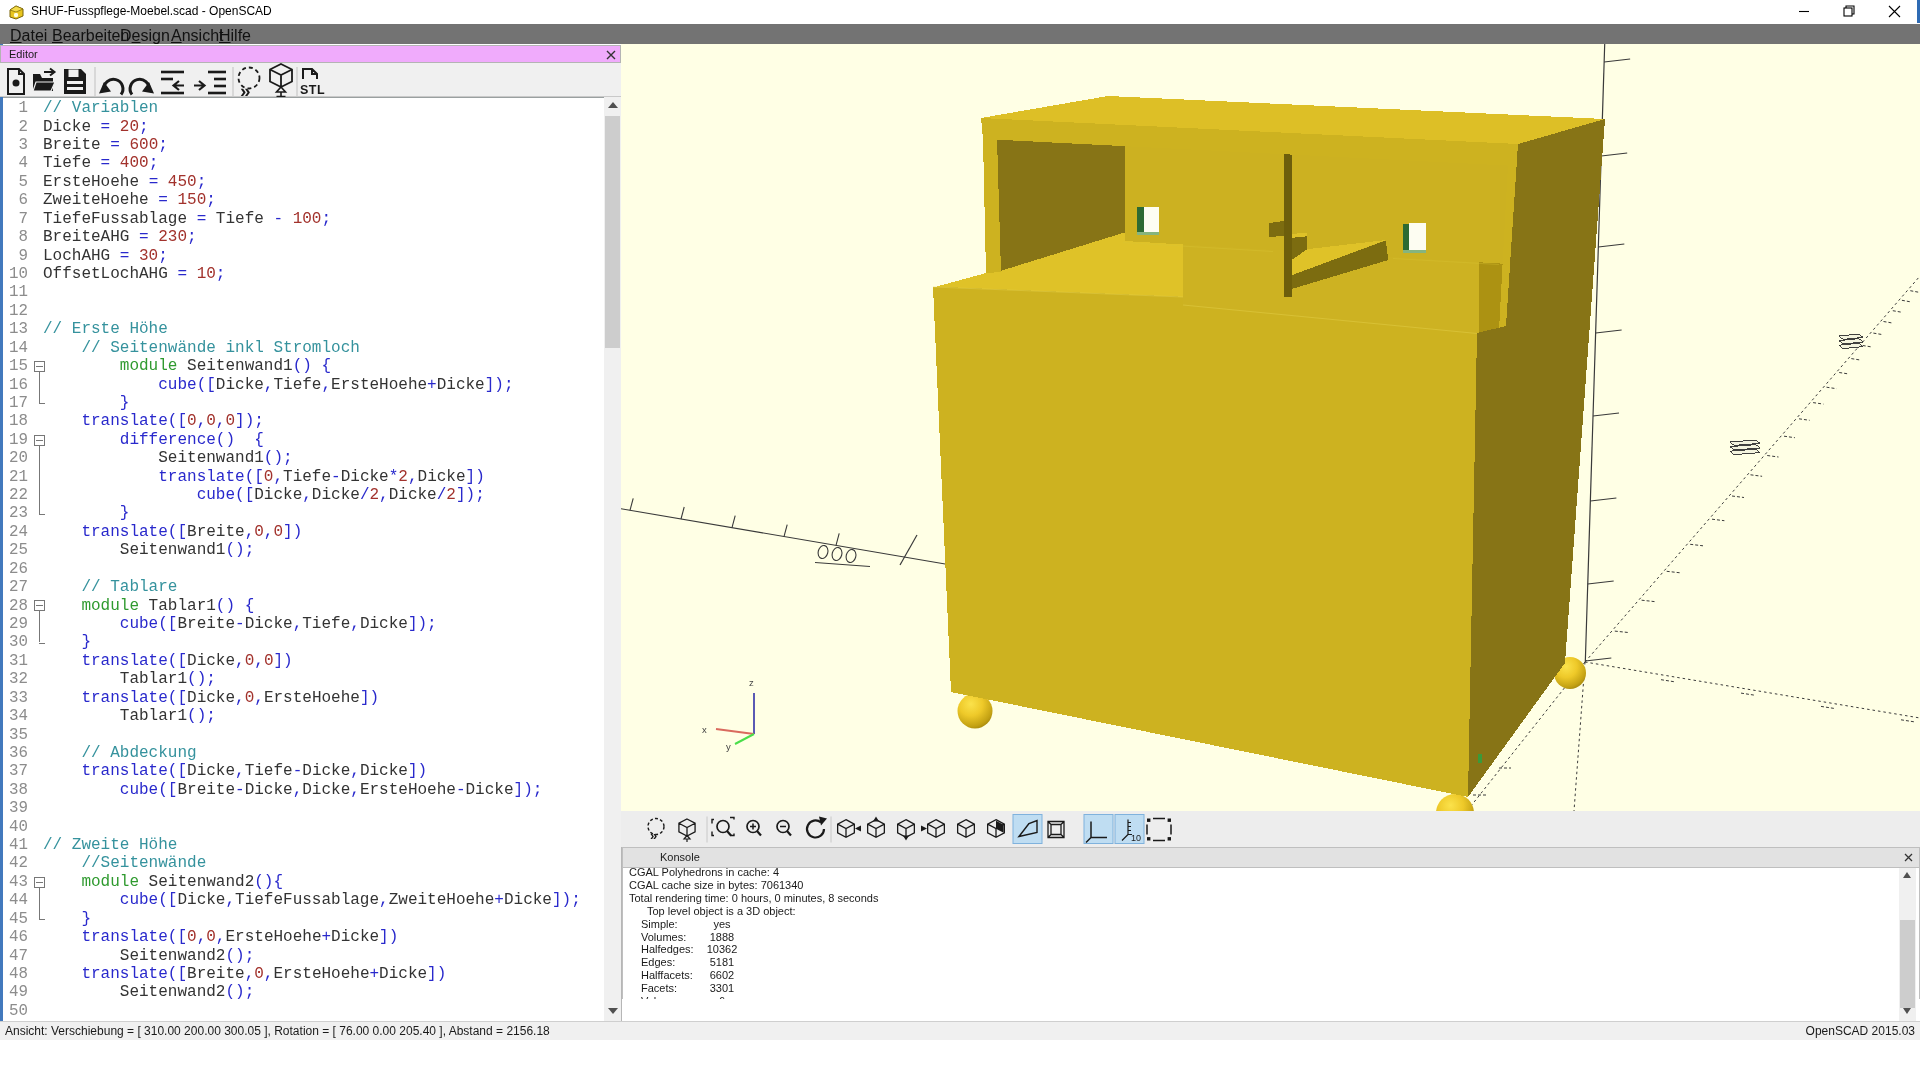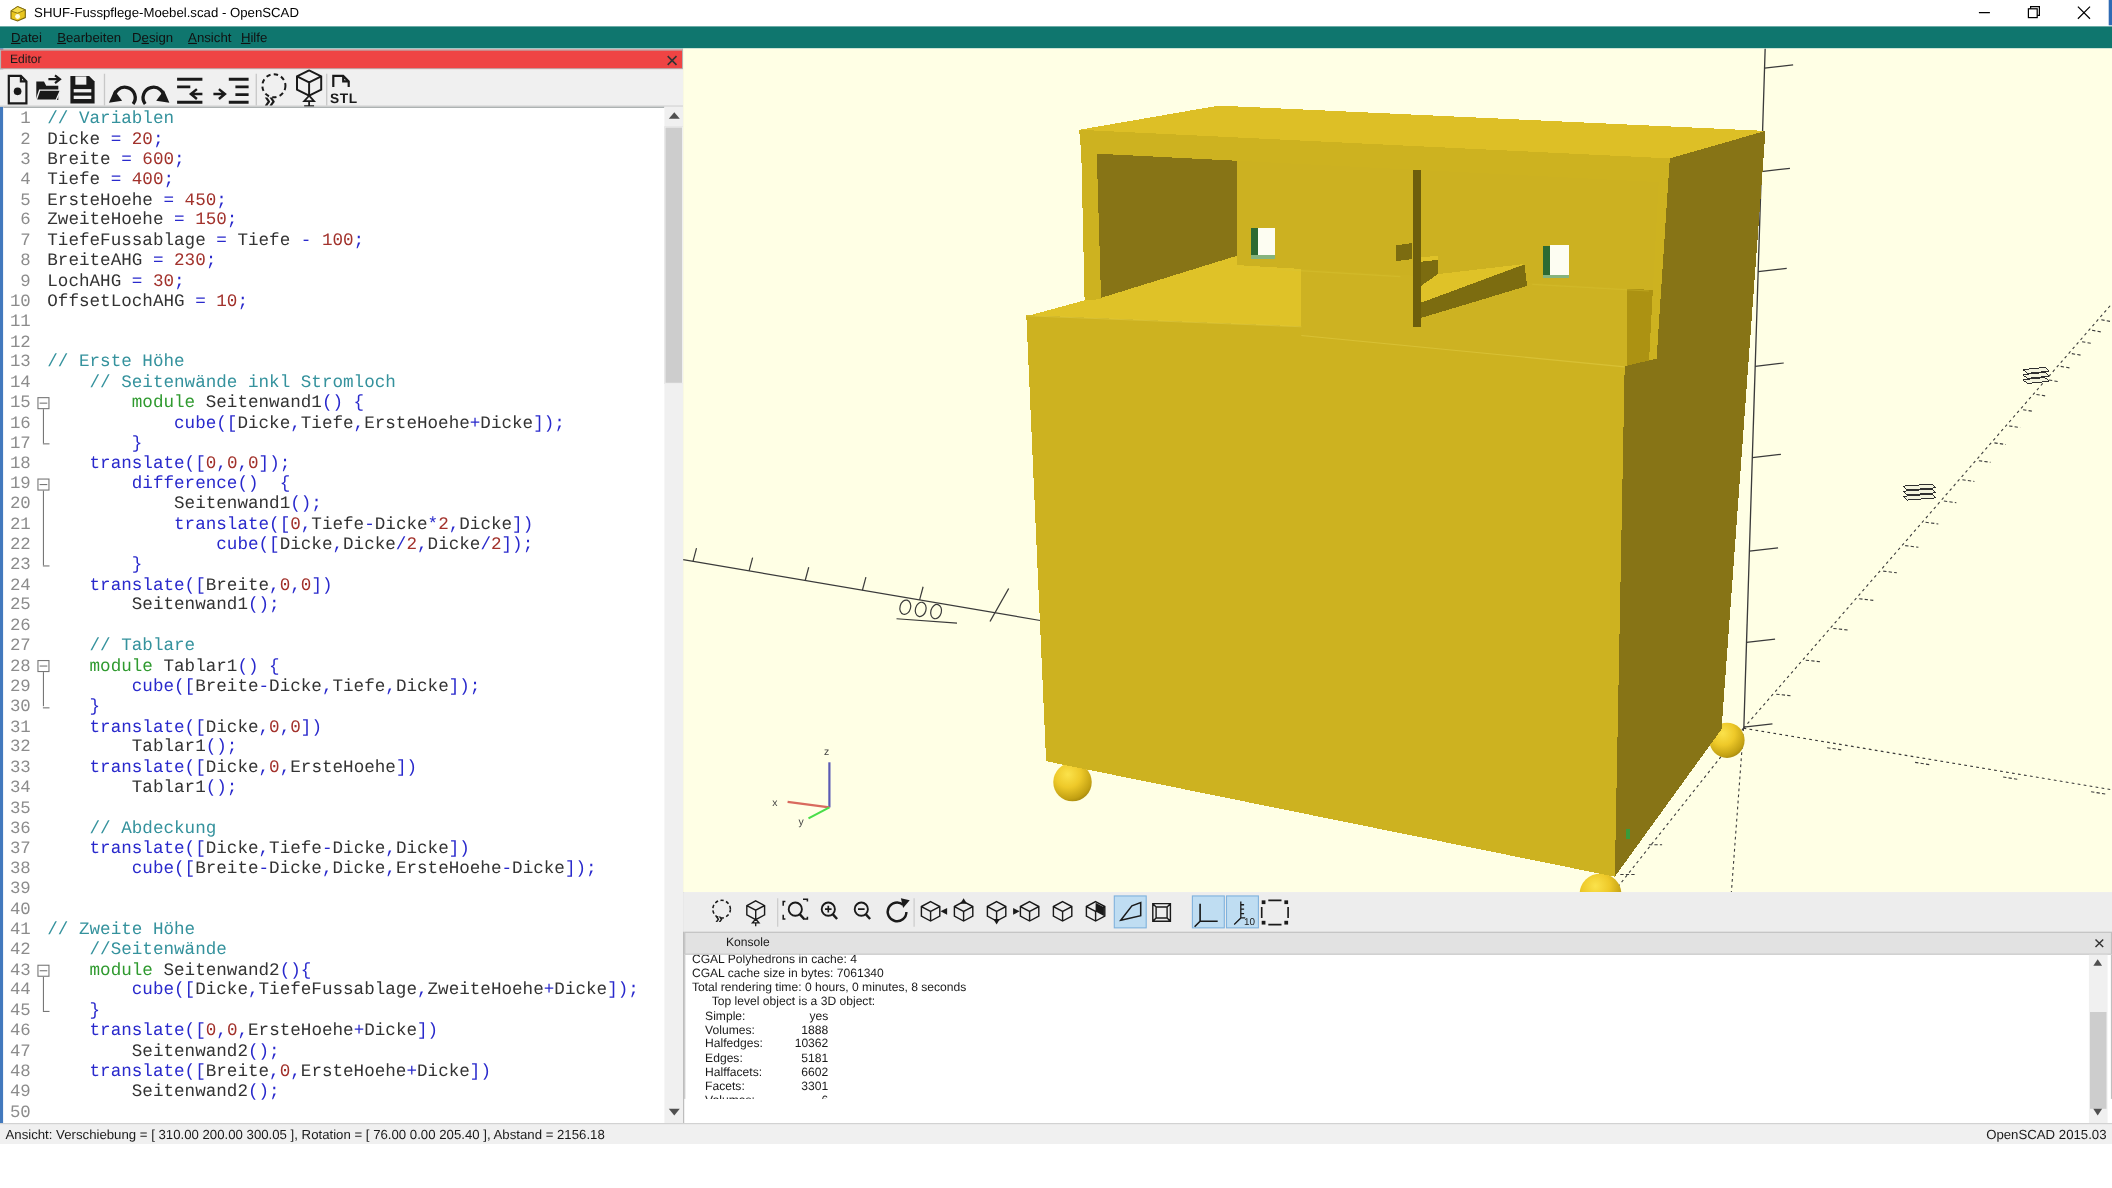--- a/index.html
+++ b/index.html
@@ -1,23 +1,23 @@
 <!DOCTYPE html>
 <html><head><meta charset="utf-8">
 <style>
 * { margin:0; padding:0; box-sizing:border-box; }
 body { width:1920px; height:1080px; position:relative; background:#fff;
   font-family:"Liberation Sans",sans-serif; overflow:hidden; }
 .abs { position:absolute; }
 #titlebar { left:0; top:0; width:1920px; height:24px; background:#fff; }
 #title-text { left:31px; top:4px; font-size:12px; color:#000; }
 #bluetr { left:1917px; top:0; width:3px; height:23px; background:#2f6bb4; }
-#menubar { left:0; top:24px; width:1920px; height:20px; background:#0f766e; font-size:12px; color:#111; }
+#menubar { left:0; top:24px; width:1920px; height:20px; background:#737373; font-size:16px; color:#111; }
 .mi { position:absolute; top:3px; }
-#editor-title { left:0; top:45px; width:621px; height:18px; background:#ef4444;
+#editor-title { left:0; top:45px; width:621px; height:18px; background:#f0abfc;
   border:1px solid #b4b4b4; font-size:11px; color:#1a1a1a; }
 #editor-title span { position:absolute; left:8px; top:2px; }
 #ed-toolbar { left:0; top:63px; width:621px; height:34px; background:#f0f0f0; border-bottom:1px solid #c9c9c9;}
 #bluestrip { left:0; top:44px; width:3px; height:977px; background:#4279bd; }
 #code-area { left:3px; top:97px; width:601px; height:924px; background:#fff; border-top:1px solid #9aa0a0; }
 #linenums { position:absolute; left:0; top:1.2px; width:25px; text-align:right;
   font:15.8px/18.42px "Liberation Mono"; color:#8c8c8c; white-space:pre; }
 #code { position:absolute; left:40px; top:1.2px; font:16px/18.42px "Liberation Mono"; color:#333;
   white-space:pre; }
 #code i { font-style:normal; }
@@ -30,21 +30,21 @@
 #ed-thumb { left:604px; top:115px; width:17px; height:234px; background:#cdcdcd; border:1px solid #f0f0f0;}
 .sarrow { position:absolute; width:0; height:0; }
 #viewport { left:621px; top:44px; width:1299px; height:767px; }
 #vp-toolbar { left:621px; top:811px; width:1299px; height:36px; background:#ededed; }
 #konsole-bar { left:622px; top:847px; width:1298px; height:21px; background:#e2e2e2;
   border:1px solid #bfbfbf; font-size:11px; color:#1a1a1a; }
 #konsole-bar span { position:absolute; left:7px; top:3px;padding-left:30px; }
 #console { left:622px; top:868px; width:1298px; height:131px; background:#fff;
   border-left:1px solid #bfbfbf; border-right:1px solid #bfbfbf; overflow:hidden; }
 .cl { position:absolute; font-size:11px; color:#1a1a1a; white-space:pre; }
-.cv { left:68px; width:62px; text-align:right; }
+.cv { left:68px; width:62px; text-align:center; }
 #con-scroll { left:1899px; top:868px; width:17px; height:153px; background:#f0f0f0; }
 #con-thumb { left:1900px; top:920px; width:15px; height:88px; background:#cdcdcd; }
 #statusbar { left:0; top:1021px; width:1920px; height:19px; background:#f0f0f0;
   border-top:1px solid #cfcfcf; font-size:12px; color:#1a1a1a; }
 #status-l { position:absolute; left:5px; top:2px; }
 #status-r { position:absolute; right:5px; top:2px; }
 .axl { font:9.5px "Liberation Sans"; fill:#444; }
 svg { position:absolute; left:0; top:0; }
 #viewport polygon, #viewport rect { shape-rendering:crispEdges; }
 </style></head>

